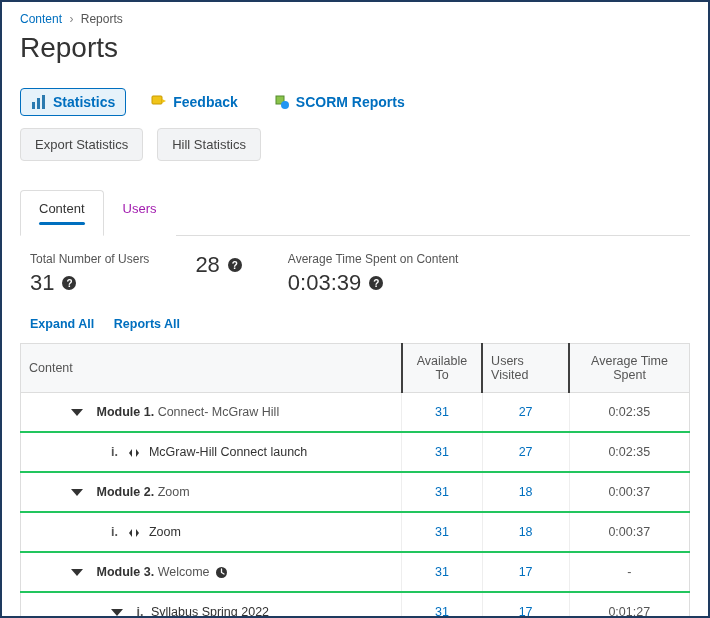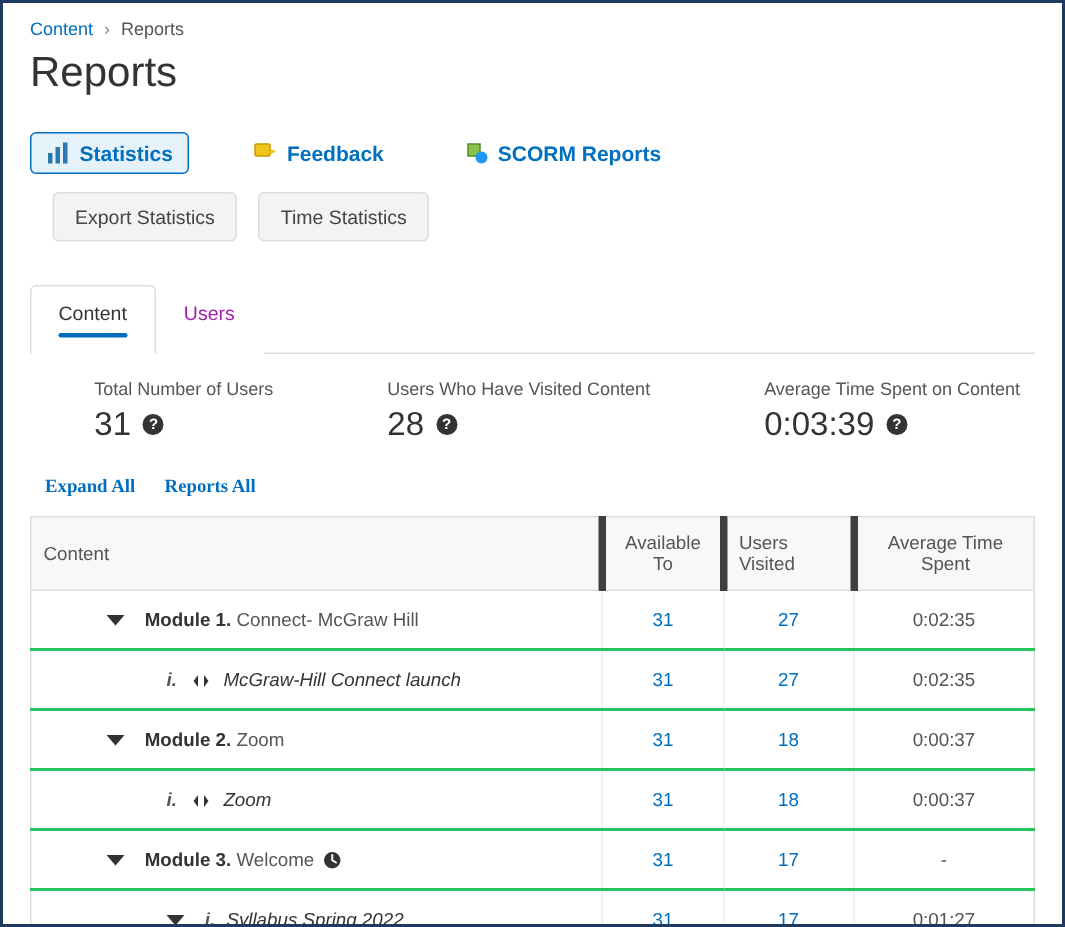--- a/index.html
+++ b/index.html
@@ -25,21 +25,21 @@
   .breadcrumb a { color: #006fbf; text-decoration: none; }
   .breadcrumb .sep { margin: 0 4px; color: #888; }
   h1.page-title {
     font-size: 28px;
     font-weight: 400;
     margin: 4px 0 24px 0;
     color: #333;
   }
   .report-tabs {
     display: flex;
-    gap: 32px;
+    gap: 14px;
     align-items: center;
     margin-bottom: 12px;
   }
   .report-tab {
     display: inline-flex;
     align-items: center;
     gap: 6px;
     padding: 5px 10px;
     font-size: 14px;
     font-weight: 700;
@@ -50,21 +50,20 @@
   }
   .report-tab.active {
     border: 1px solid #006fbf;
     background: #e6f2fa;
   }
   .icon-box { display:inline-flex; }
   .action-buttons {
     display: flex;
     gap: 14px;
     margin-bottom: 28px;
-    margin-left: 15px;
   }
   .btn {
     background: #f2f3f5;
     border: 1px solid #ddd;
     border-radius: 4px;
     padding: 8px 14px;
     font-size: 13px;
     color: #444;
     cursor: pointer;
   }
@@ -101,23 +100,22 @@
   .subtab.active .underline {
     display:block;
     height:3px;
     background:#006fbf;
     margin-top:6px;
     border-radius:2px;
   }
   .subtab .underline { display:none; }
   .stats-row {
     display: flex;
-    gap: 76px;
+    gap: 46px;
     padding: 16px 10px 10px 10px;
-    justify-content: flex-end;
   }
   .stat-block .stat-label {
     font-size: 12px;
     color: #555;
     margin-bottom: 4px;
   }
   .stat-block .stat-value {
     font-size: 22px;
     color: #333;
     display: inline-flex;
@@ -137,36 +135,35 @@
   }
   .expand-controls {
     padding: 10px 10px 12px 10px;
   }
   .link {
     color:#006fbf;
     font-size:12.5px;
     font-weight:600;
     cursor:pointer;
     margin-right: 16px;
-    font-family: Liberation Serif, serif;
   }
   table.content-table {
     width: 100%;
     border-collapse: collapse;
     border: 1px solid #ddd;
     font-size: 12.5px;
   }
   table.content-table th {
     background: #f7f8f9;
     font-weight: 400;
     color: #555;
     text-align: left;
     padding: 10px 8px;
     border-bottom: 1px solid #ddd;
-    border-left: 5px solid #404040;
+    border-left: 2px solid #404040;
   }
   table.content-table th:first-child { border-left:none; }
   table.content-table td {
     padding: 12px 22px;
     border-bottom: 2px solid #22c55e;
     border-left: 1px solid #eee;
     vertical-align: middle;
   }
   table.content-table td:first-child { border-left:none; }
   .num-cell { text-align: center; color:#006fbf; }
@@ -177,21 +174,21 @@
     display:inline-block;
     width:0; height:0;
     border-left:6px solid transparent;
     border-right:6px solid transparent;
     border-top:7px solid #333;
     margin-right: 10px;
     vertical-align: middle;
     cursor:pointer;
   }
   .indent1 { padding-left: 50px !important; }
-  .indent2 { padding-left: 90px !important; font-style: italic; }
+  .indent2 { padding-left: 90px !important; }
   .row-prefix { color:#555; margin-right:4px; font-weight:700;}
   .lti-icon, .clock-icon {
     display:inline-flex;
     vertical-align:middle;
     margin: 0 4px 0 2px;
   }
 </style>
 </head>
 <body>
 
@@ -231,21 +228,21 @@
             <rect x="2" y="2" width="8" height="8" fill="#8bc34a" stroke="#558b2f"></rect>
             <circle cx="11" cy="11" r="4" fill="#2196f3"></circle>
           </svg>
       </span>
       <span>SCORM Reports</span>
     </div>
   </div>
 
   <div class="action-buttons">
     <button class="btn">Export Statistics</button>
-    <button class="btn">Time Statistics</button>
+    <button class="btn">Hill Statistics</button>
   </div>
 
   <div class="subtabs">
     <div class="subtab active">
       <span>Content</span>
       <span class="underline"></span>
     </div>
     <div class="subtab">
       <span>Users</span>
       
@@ -254,21 +251,20 @@
 
   <div class="stats-row">
     <div class="stat-block">
       <div class="stat-label">Total Number of Users</div>
       <div class="stat-value">
         <span>31</span>
         <span class="help-icon">?</span>
       </div>
     </div>
     <div class="stat-block">
-      <div class="stat-label">Users Who Have Visited Content</div>
       <div class="stat-value">
         <span>28</span>
         <span class="help-icon">?</span>
       </div>
     </div>
     <div class="stat-block">
       <div class="stat-label">Average Time Spent on Content</div>
       <div class="stat-value">
         <span>0:03:39</span>
         <span class="help-icon">?</span>

